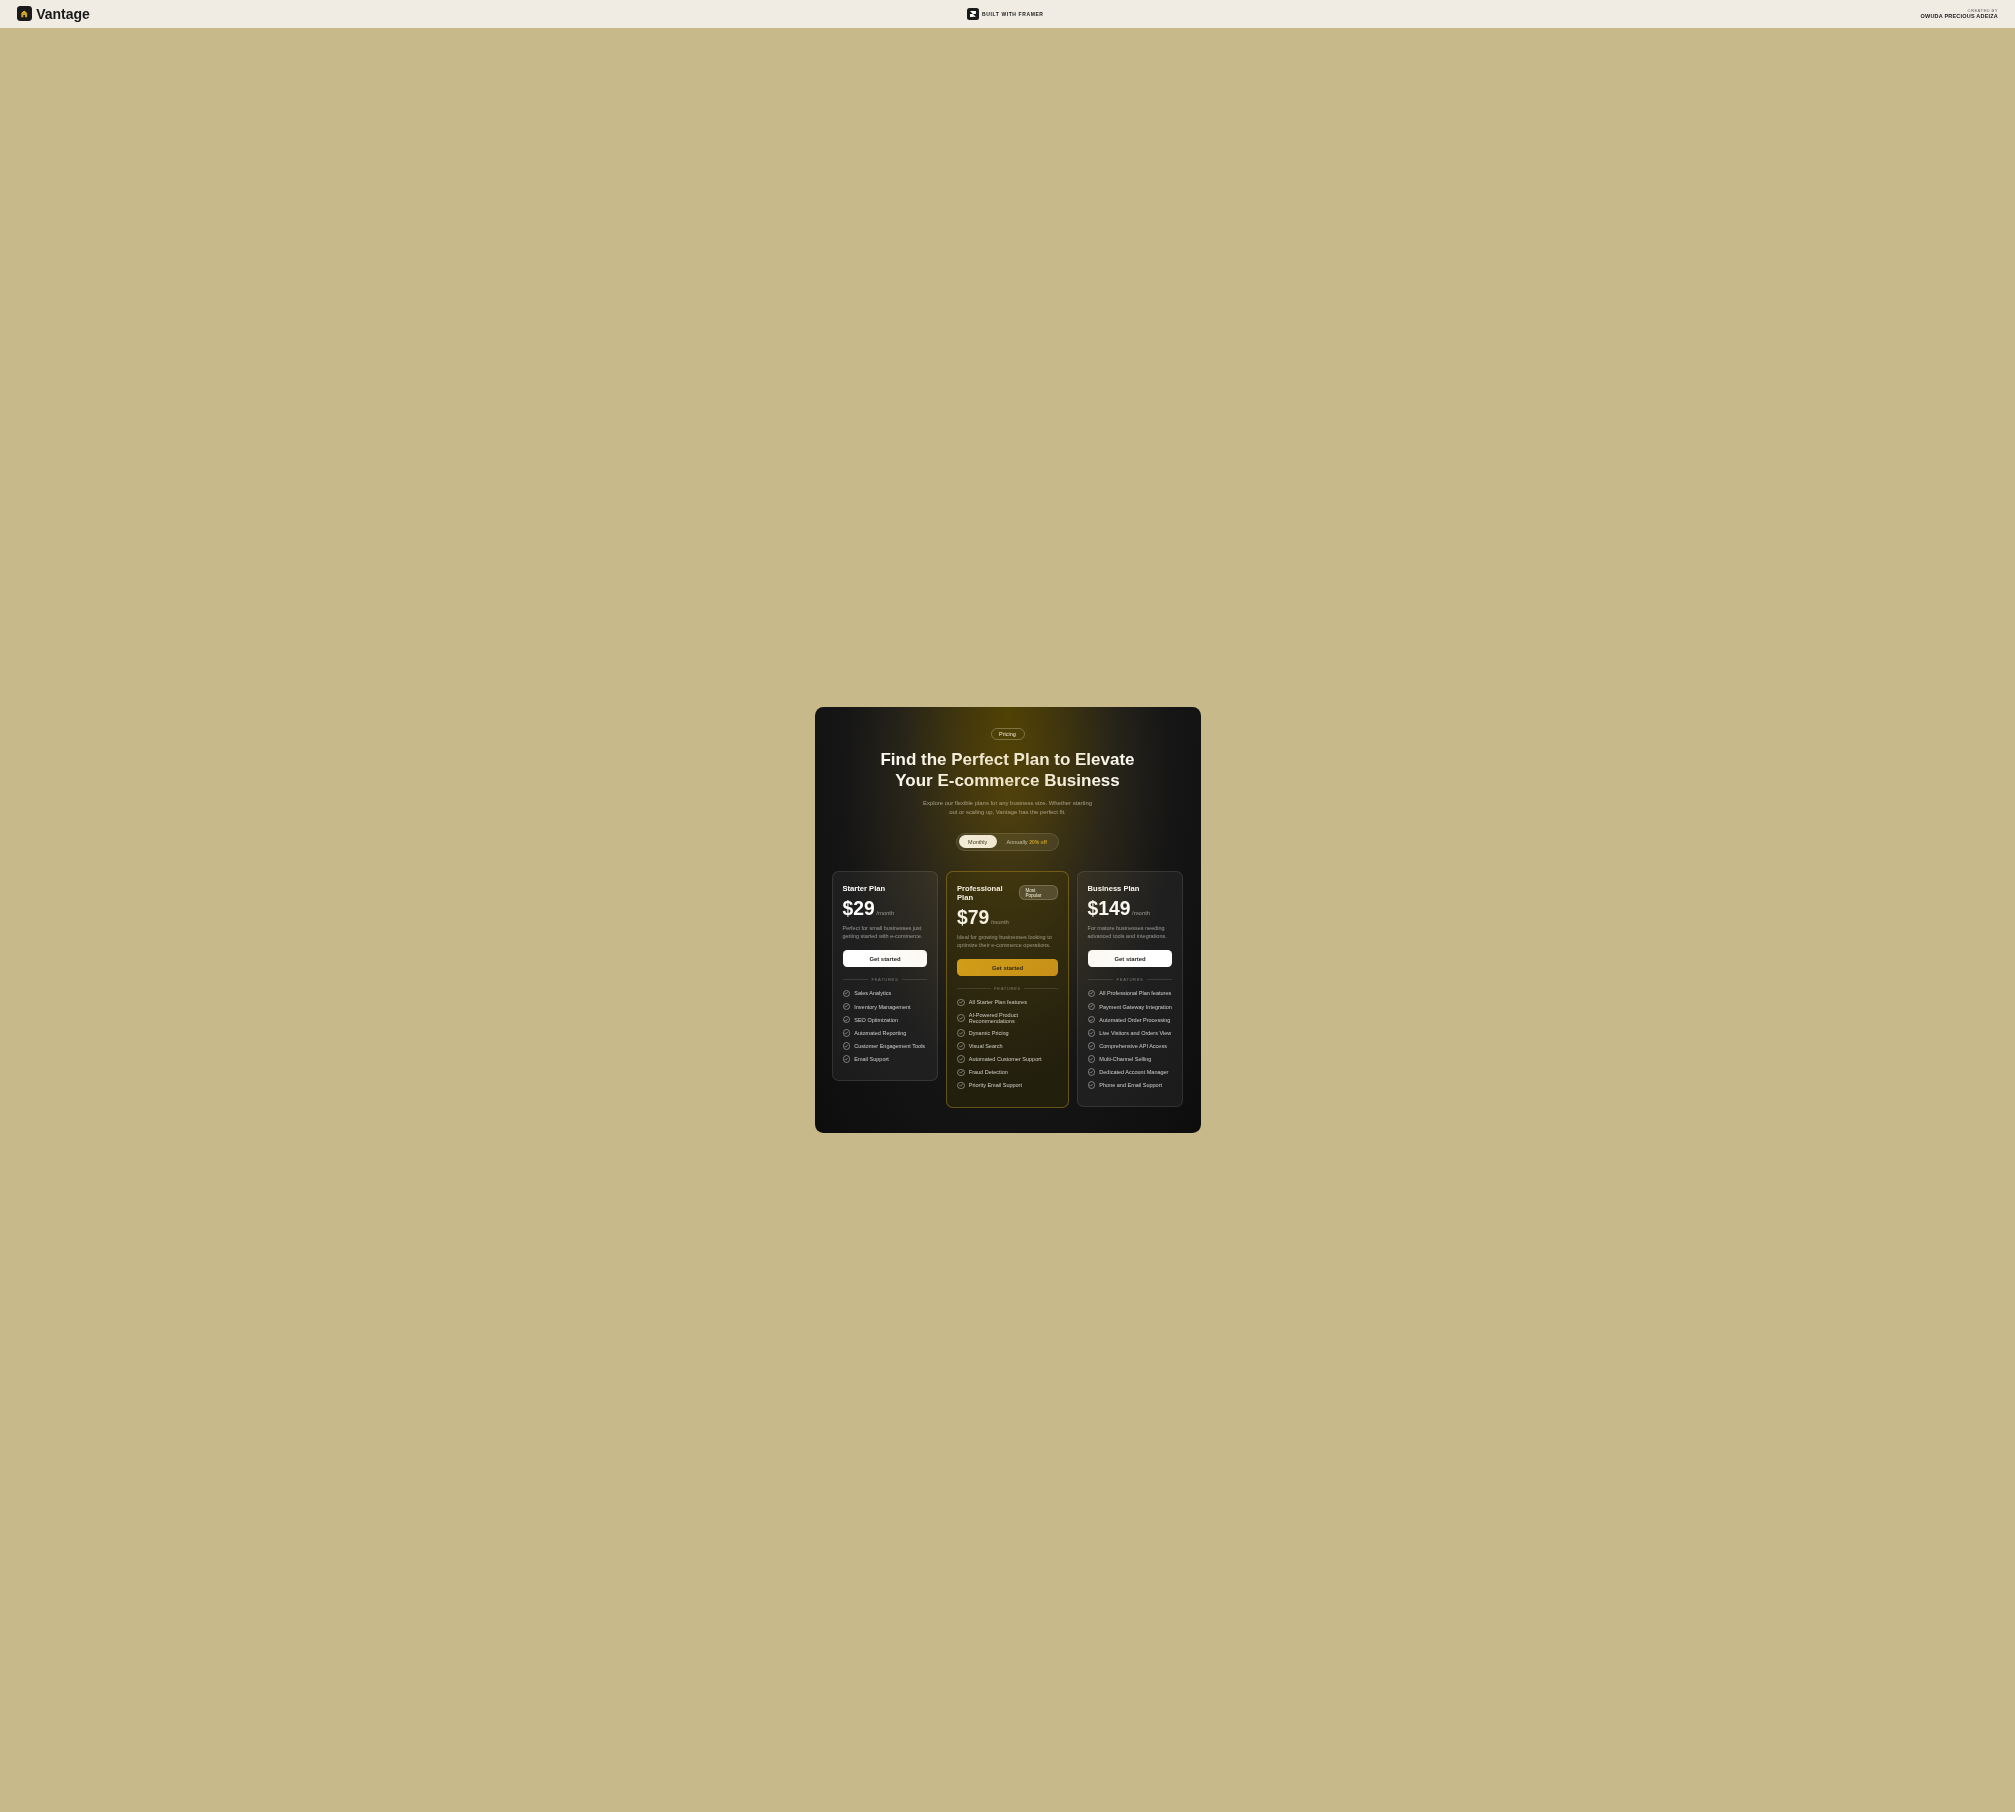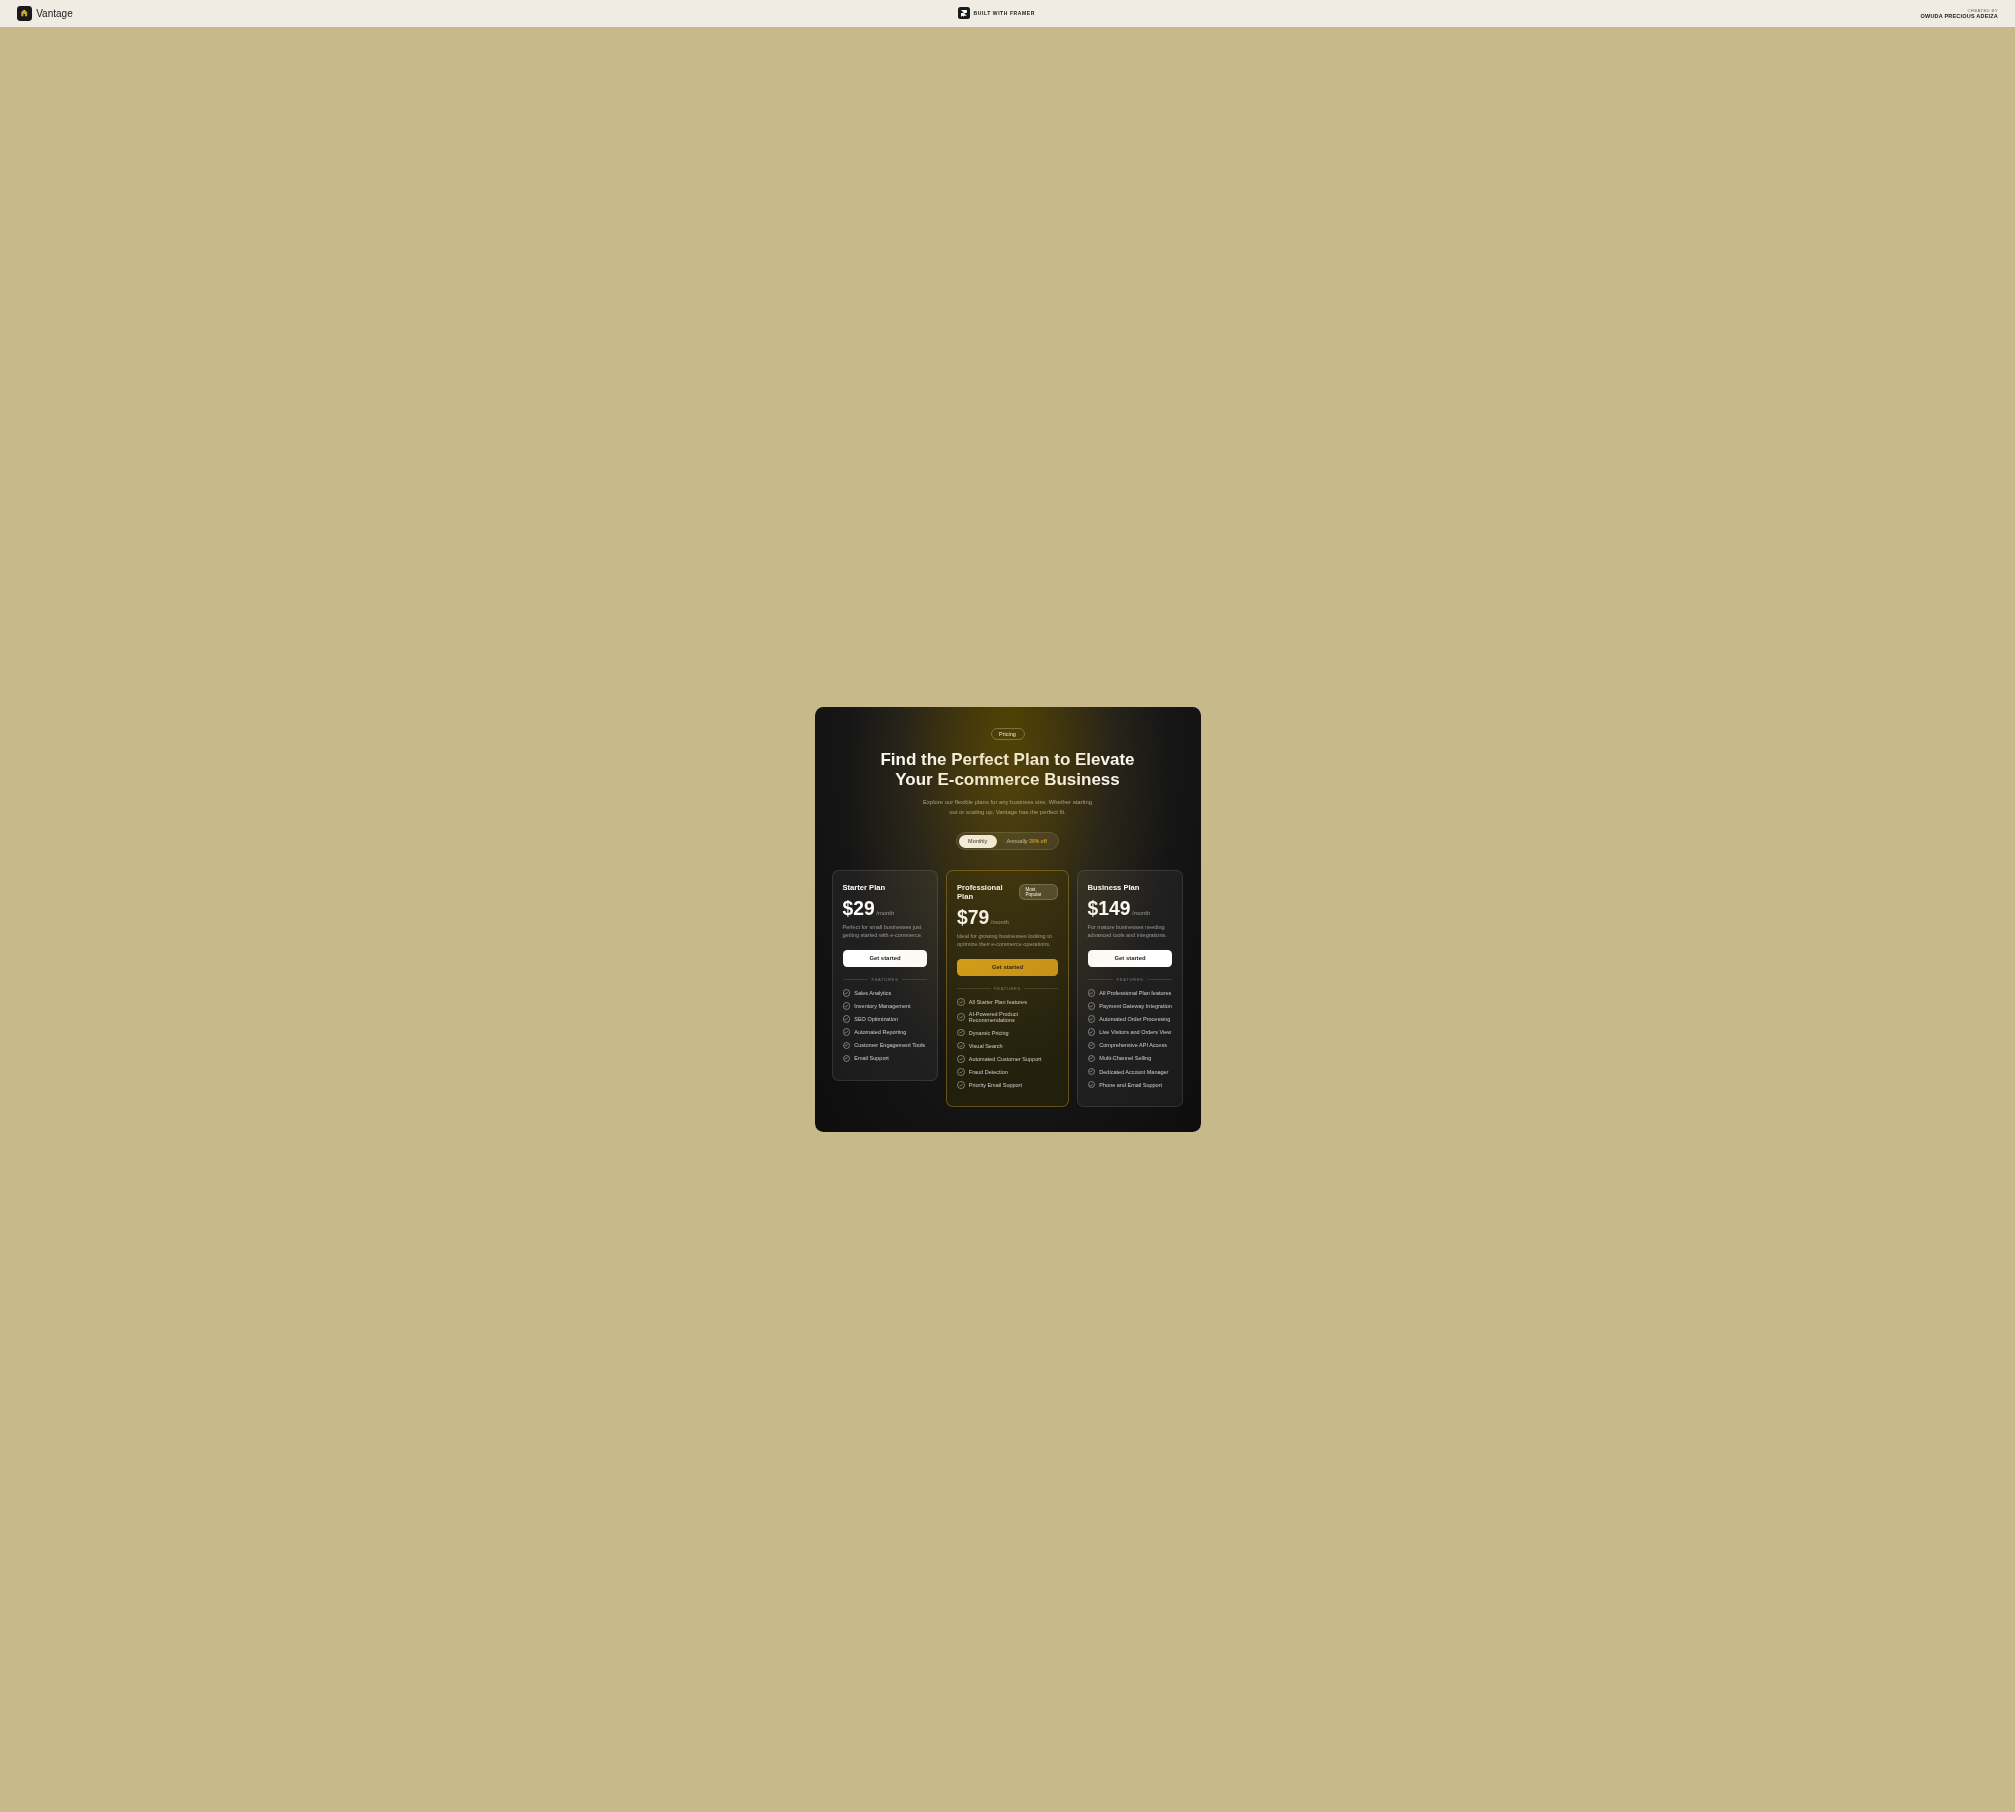--- a/index.html
+++ b/index.html
@@ -32,22 +32,22 @@
       height: 15px;
       background: #1a1a1a;
       border-radius: 3.4px;
       display: flex;
       align-items: center;
       justify-content: center;
       font-size: 7.6px;
     }
 
     .logo-text {
-      font-size: 10px;
-      font-weight: 400;
+      font-size: 14px;
+      font-weight: 700;
       color: #1a1a1a;
     }
 
     .framer-badge {
       display: flex;
       align-items: center;
       gap: 3.4px;
     }
 
     .framer-icon {

